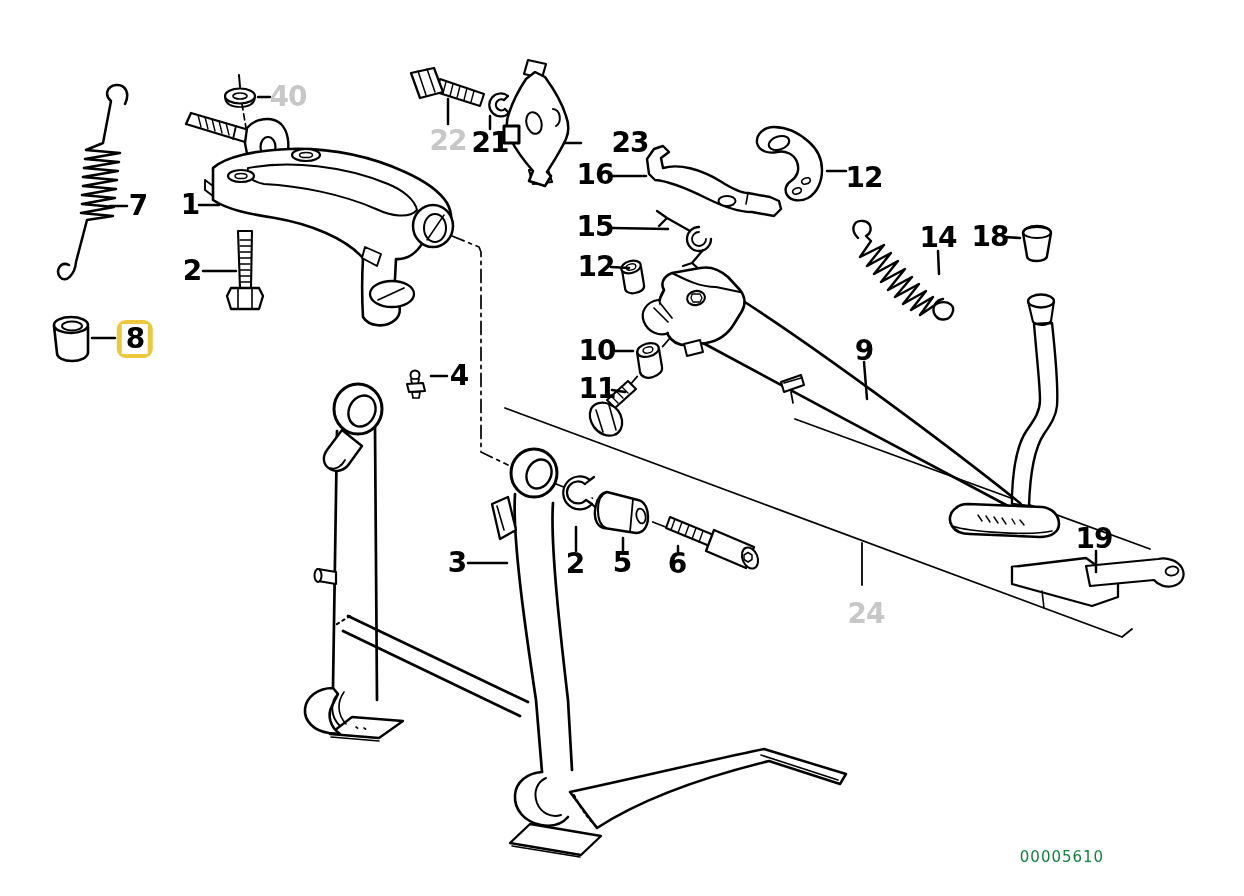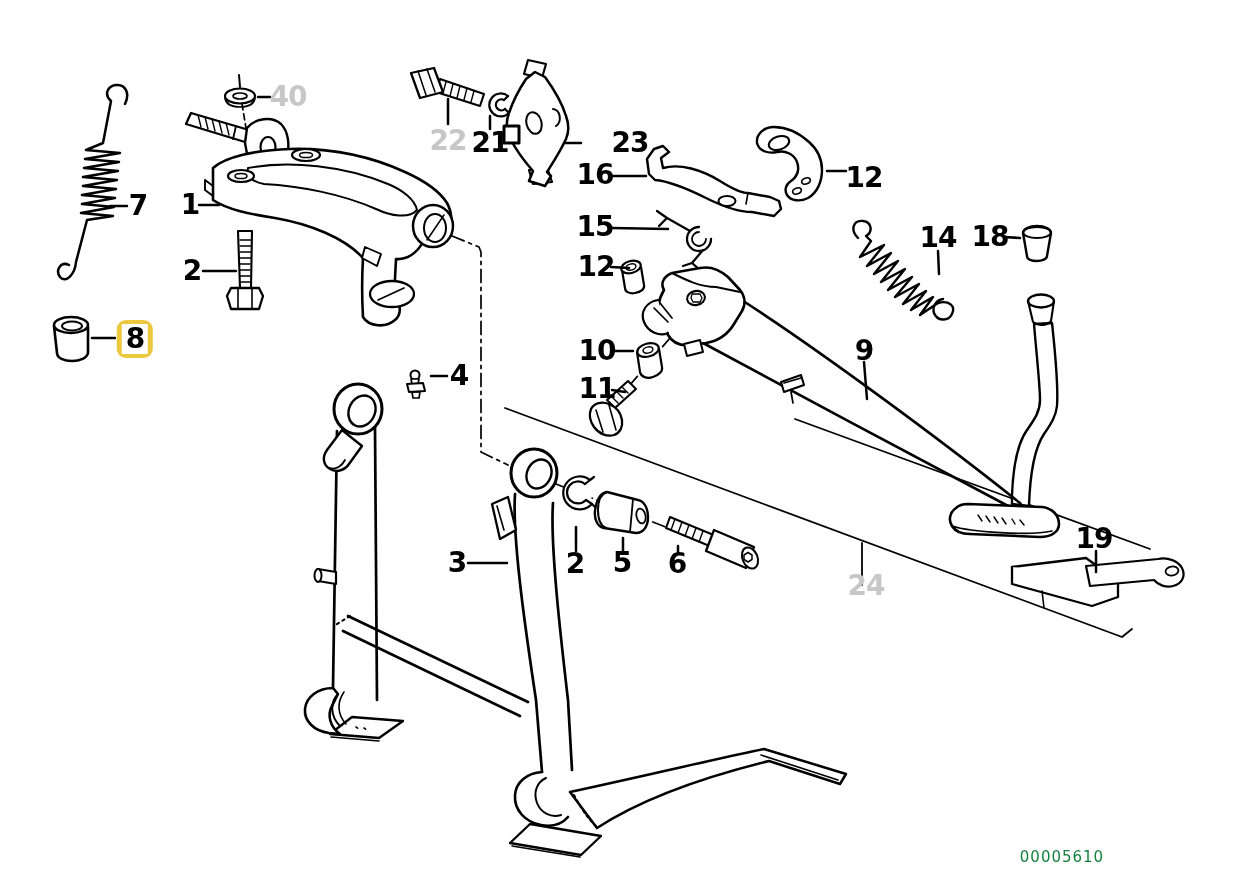--- a/index.html
+++ b/index.html
@@ -288,18 +288,18 @@
       <div class="callout normal" style="left: 938px; top: 238px;">14</div>
       <div class="callout normal" style="left: 595px; top: 227px;">15</div>
       <div class="callout normal" style="left: 595px; top: 175px;">16</div>
       <div class="callout normal" style="left: 575px; top: 564px;">2</div>
       <div class="callout normal" style="left: 990px; top: 237px;">18</div>
       <div class="callout normal" style="left: 1094px; top: 539px;">19</div>
       <div class="callout dimmed" style="left: 288px; top: 97px;">40</div>
       <div class="callout normal" style="left: 490px; top: 143px;">21</div>
       <div class="callout dimmed" style="left: 448px; top: 141px;">22</div>
       <div class="callout normal" style="left: 598px; top: 143px; margin-left: 32px;">23</div>
-      <div class="callout dimmed" style="left: 866px; top: 586px;">24</div>
+      <div class="callout dimmed" style="left: 866px; top: 614px;">24</div>
     </div>
 
 <div id="doc-code">00005610</div>
 
 </div>
 
 </body></html>

